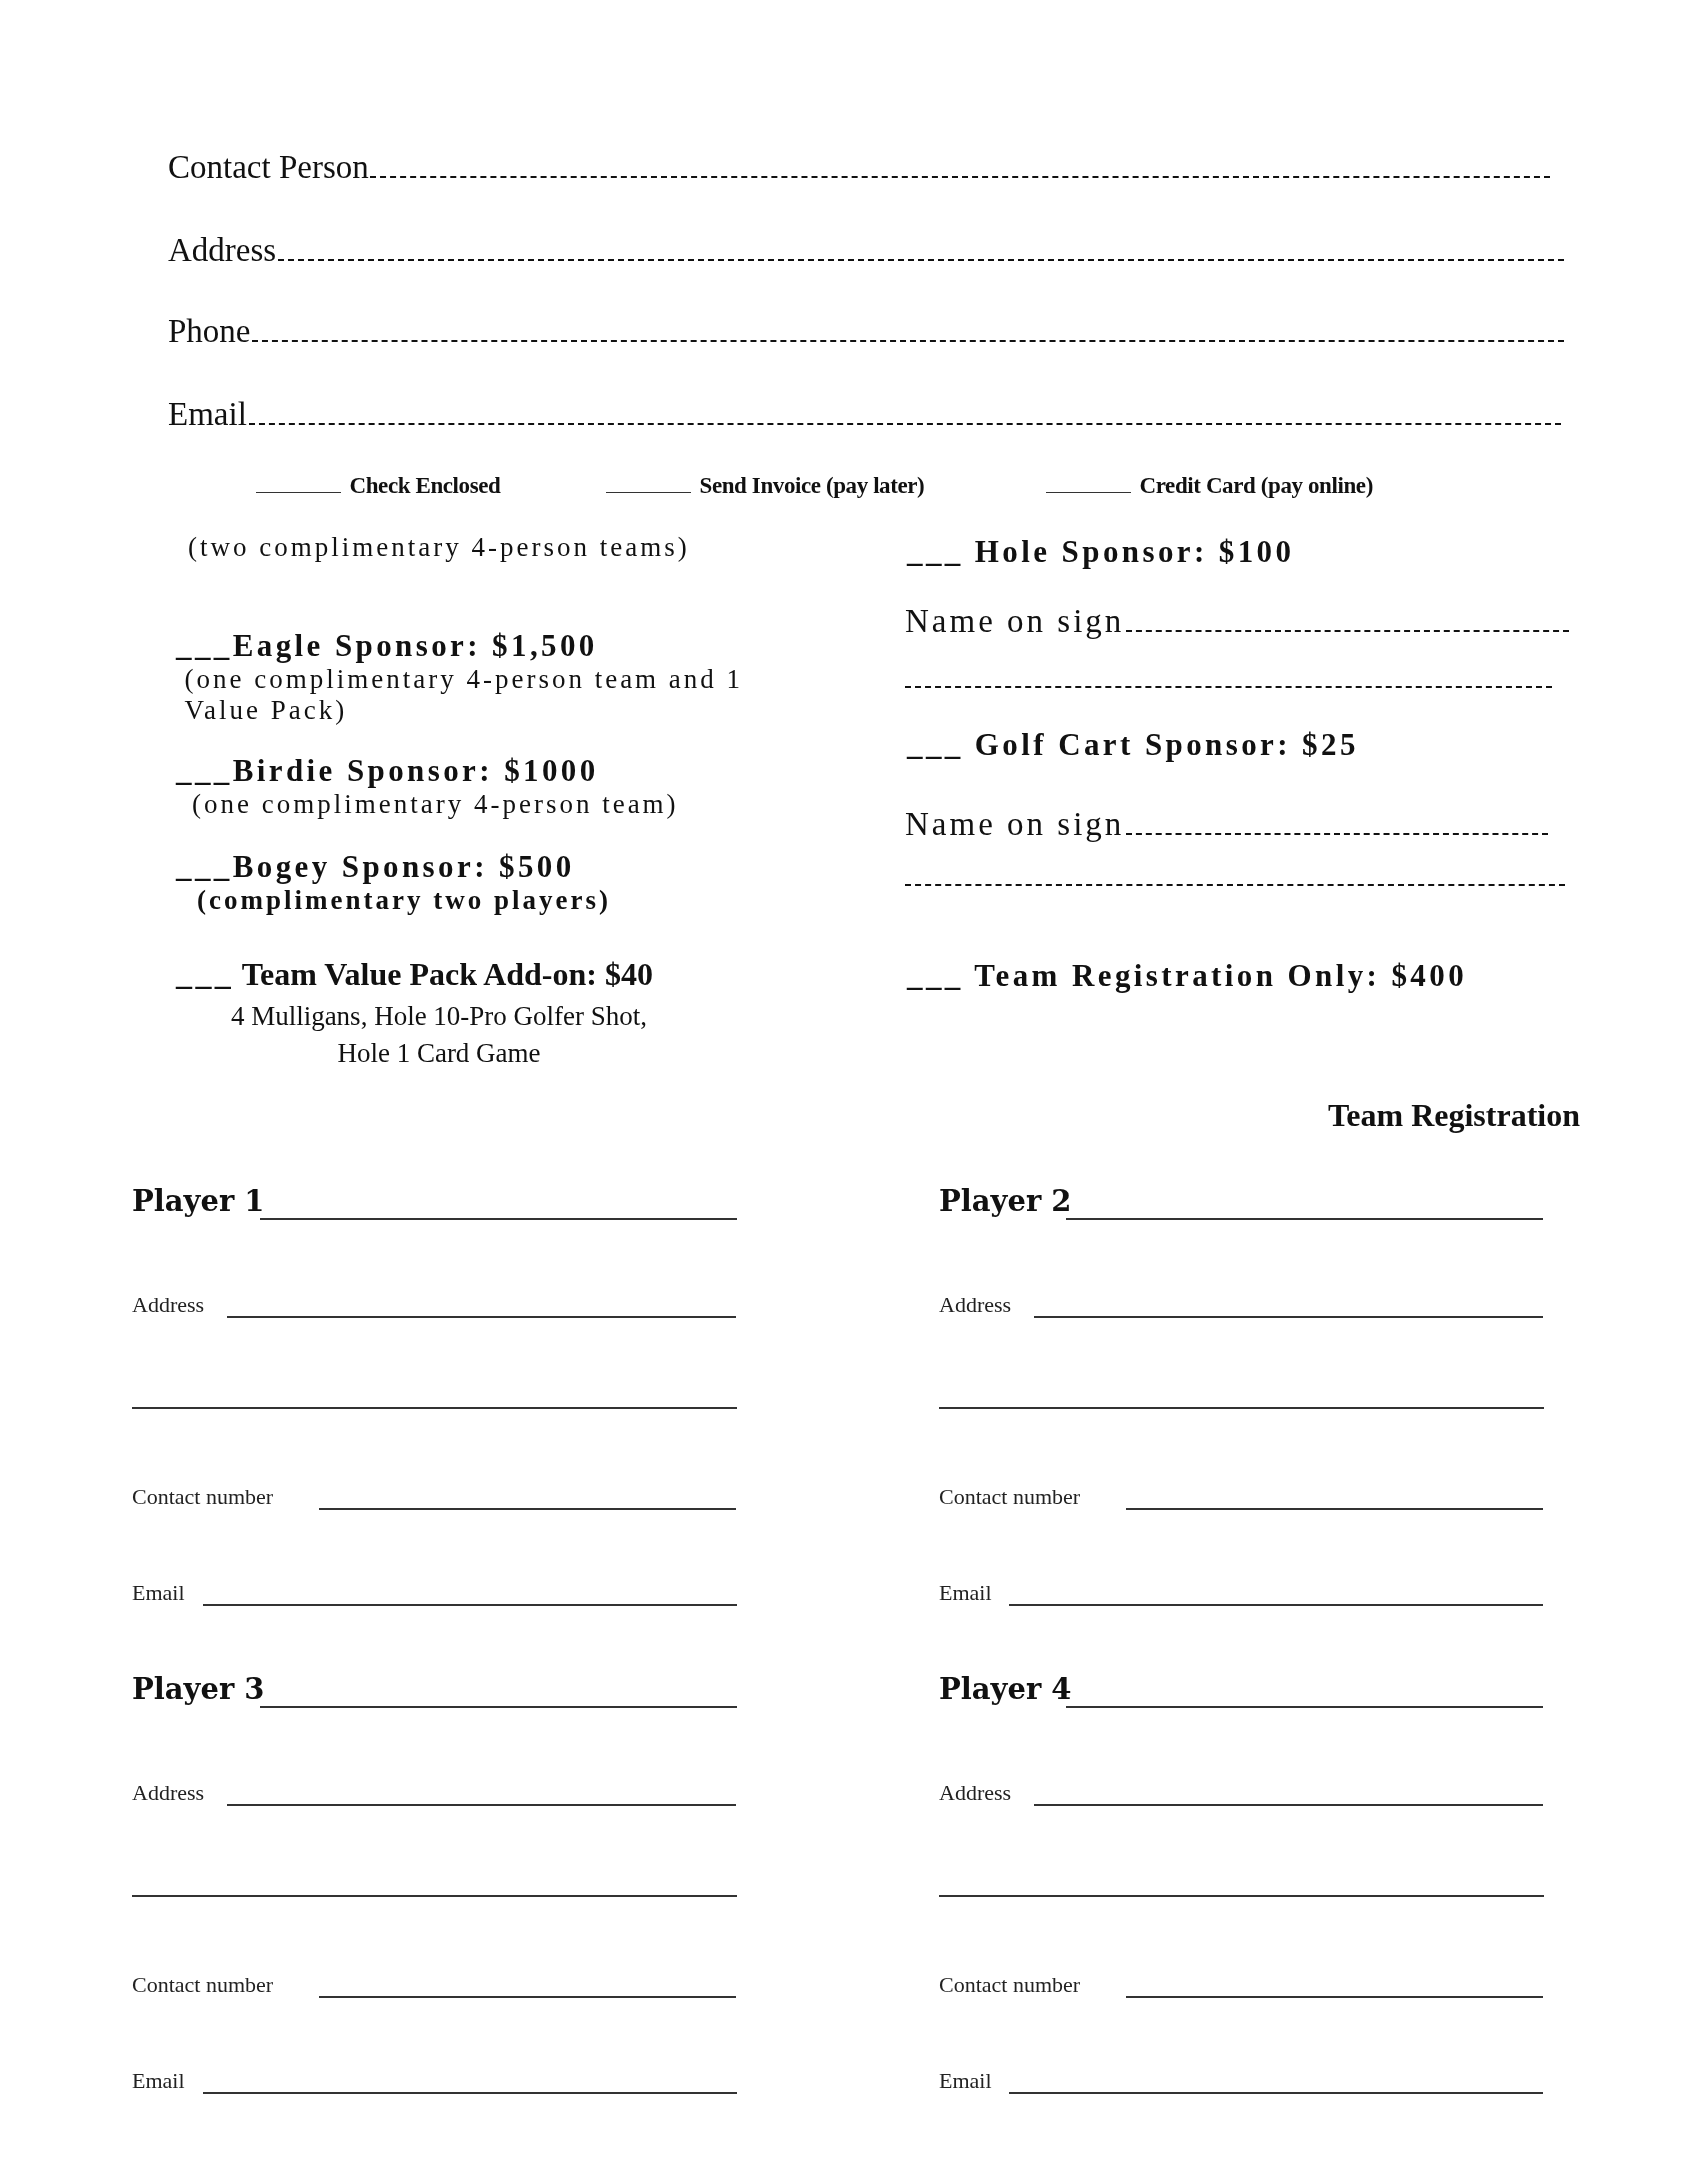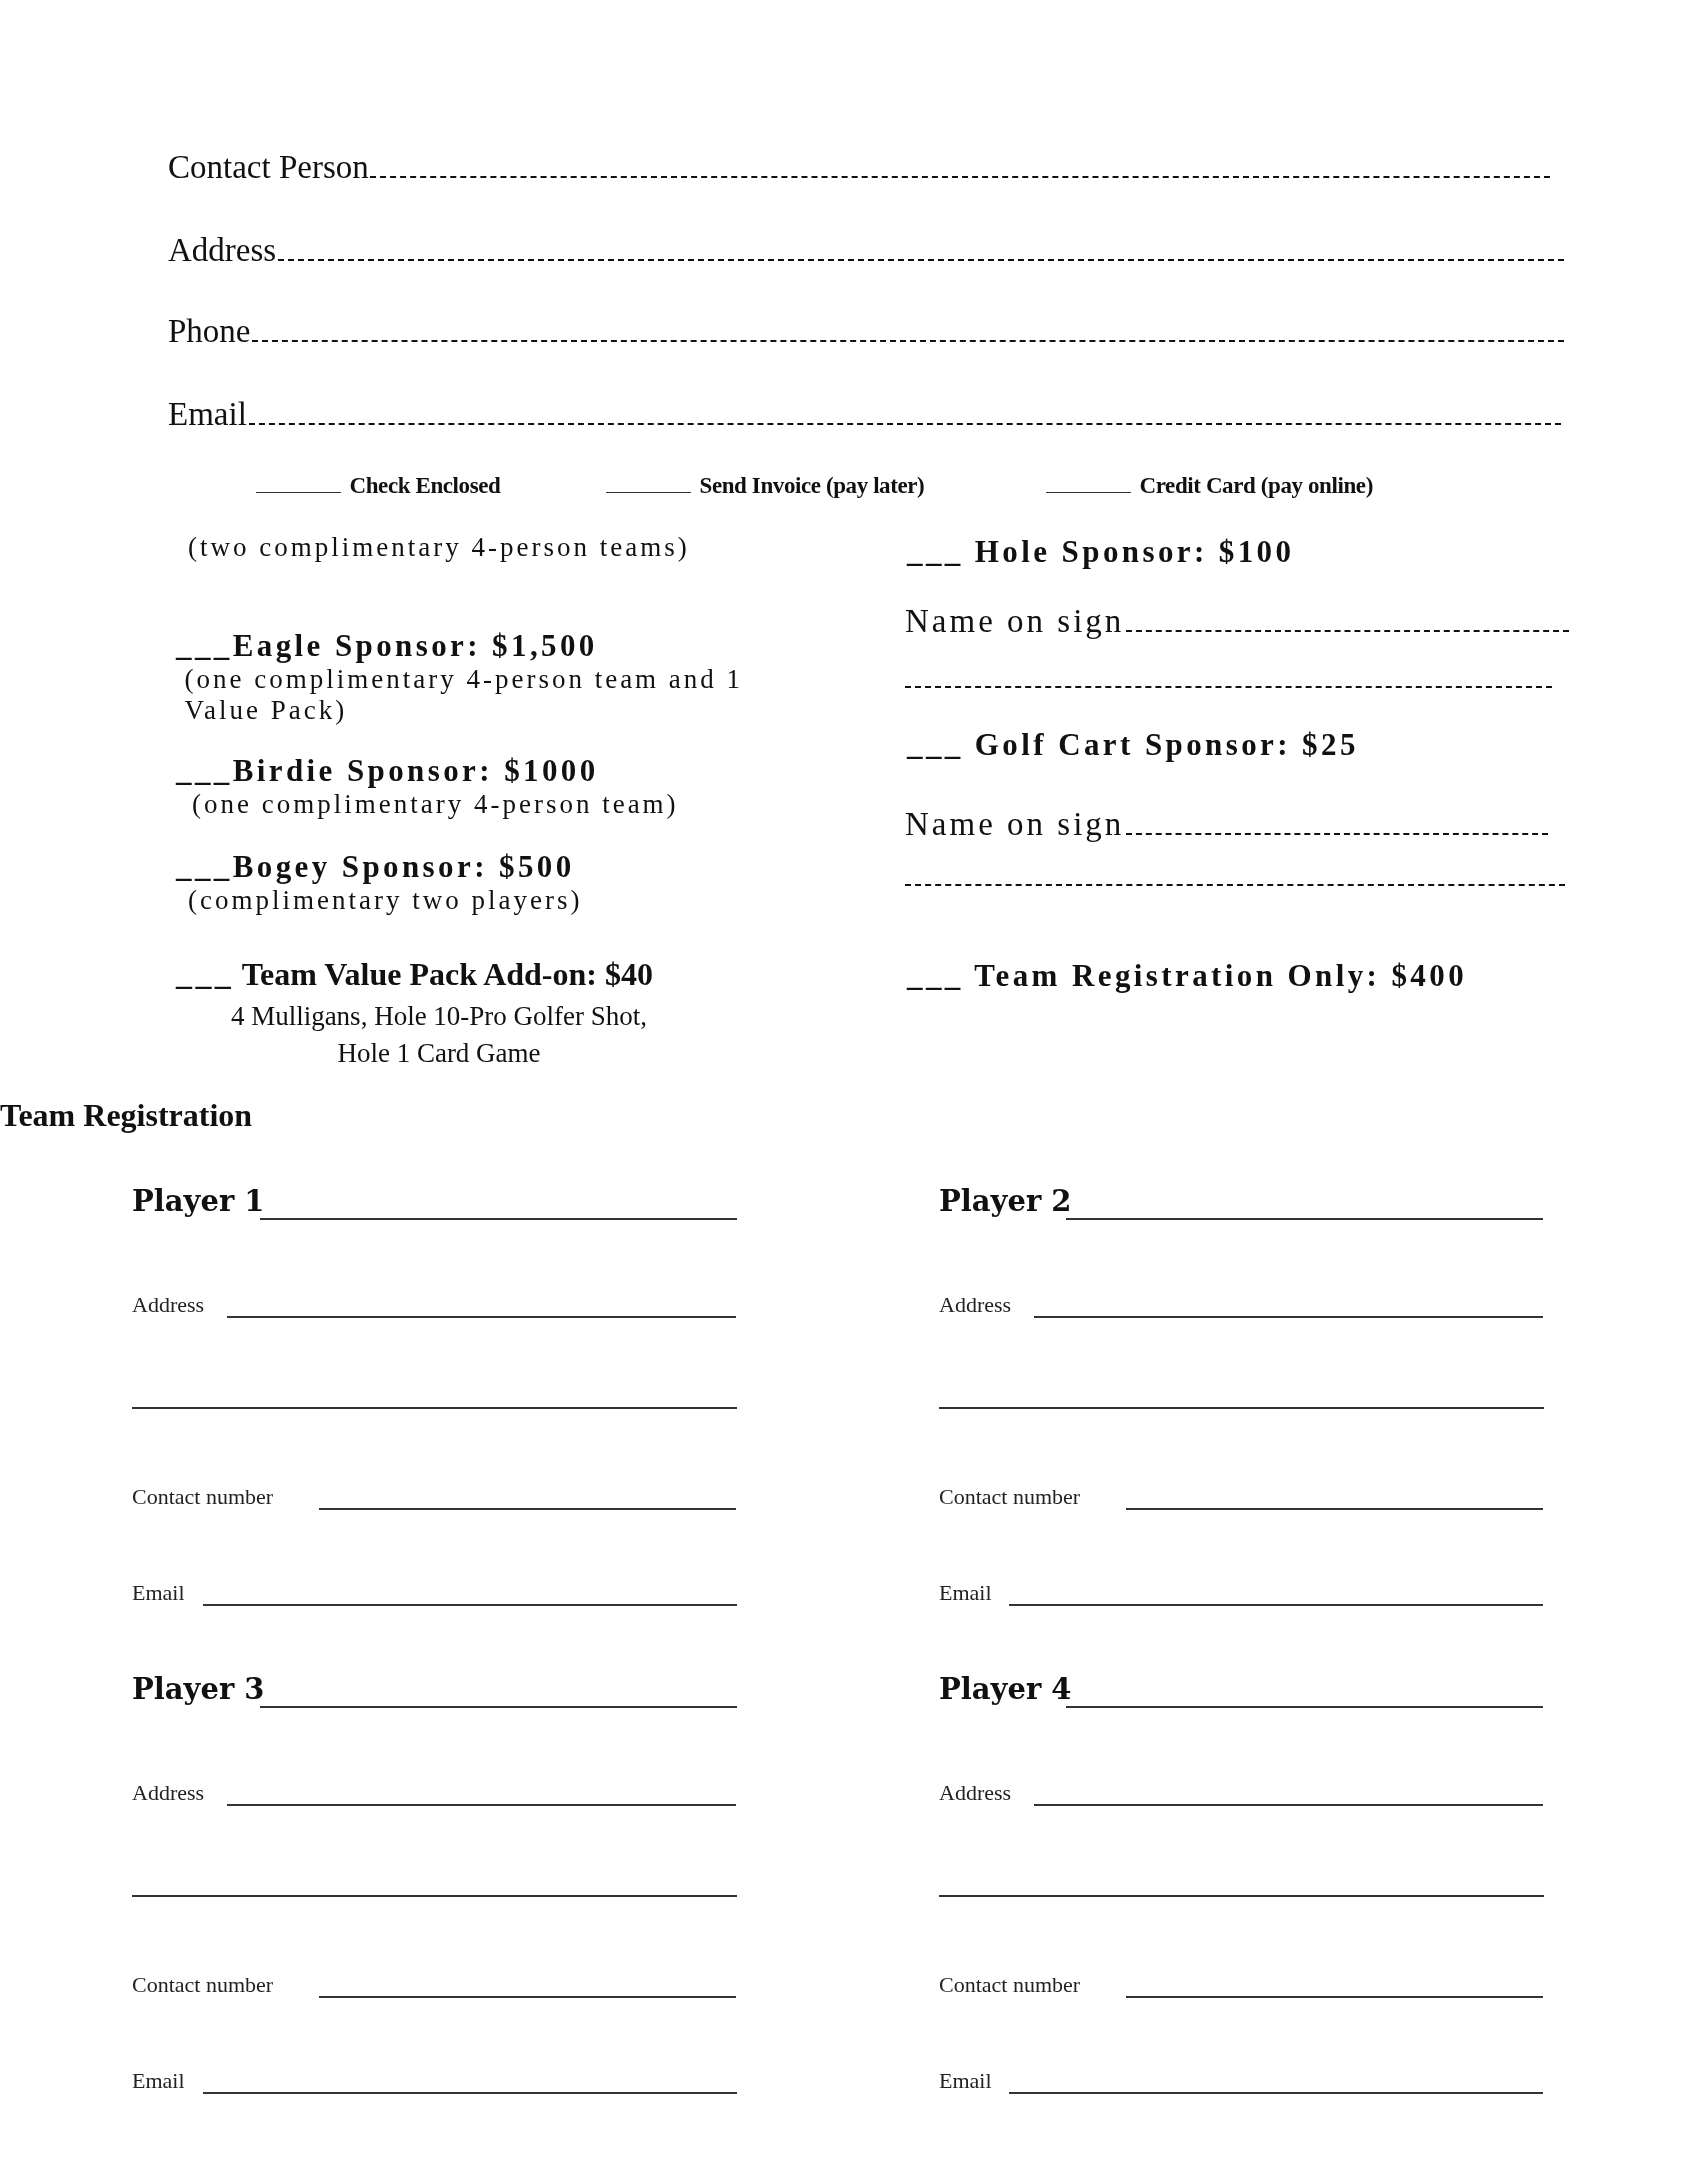--- a/index.html
+++ b/index.html
@@ -53,21 +53,21 @@
   <div class="spon-title"><span class="dash3">___</span><span>Eagle Sponsor:  $1,500</span></div>
   <div class="spon-desc" style="margin-left:8.5px;">(one complimentary 4-person team and 1</div>
   <div class="spon-desc" style="margin-left:8.5px;">Value Pack)</div>
 </div>
 <div class="abs" style="left:176px; top:753px;">
   <div class="spon-title"><span class="dash3">___</span><span>Birdie Sponsor:  $1000</span></div>
   <div class="spon-desc" style="margin-left:16px;font-family:Liberation Serif, serif;">(one complimentary 4-person team)</div>
 </div>
 <div class="abs" style="left:176px; top:849px;">
   <div class="spon-title"><span class="dash3">___</span><span>Bogey Sponsor:  $500</span></div>
-  <div class="spon-desc" style="margin-left:12px;">(complimentary two players)</div>
+  <div class="spon-desc" style="margin-left:21px;font-weight:bold;">(complimentary two players)</div>
 </div>
 
 <div class="abs" style="left:907px; top:534px;">
   <div class="spon-title"><span class="dash3">___</span> <span>Hole Sponsor: $100</span></div>
 </div>
 <div class="abs name-sign" style="left:905px; top:603px;">
   <span>Name on sign</span><span class="ul" style="width:443px;"></span>
 </div>
 <div class="abs" style="left:905px; top:686px; width:647px; border-bottom:2.6px dashed #111;"></div>
 
@@ -83,21 +83,21 @@
   <div class="value-title"><span class="dash3">___</span> <span>Team Value Pack Add-on: $40</span></div>
 </div>
 <div class="abs value-desc" style="left:196px; top:998px; width:486px;">
   <div>4 Mulligans, Hole 10-Pro Golfer Shot,</div>
   <div>Hole 1 Card Game</div>
 </div>
 <div class="abs" style="left:907px; top:958px;">
   <div class="spon-title"><span class="dash3">___</span> <span>Team Registration Only: $400</span></div>
 </div>
 
-<div class="abs section-title" style="left:0; width:1580px; text-align:left; top:1097px;">Team Registration</div>
+<div class="abs section-title" style="left:0; width:1580px; text-align:right; top:1097px;">Team Registration</div>
 
 <div id="players">
       <div class="abs player-label" style="left:132px; top:1184px;">Player 1</div>
       <div class="line" style="left:260px; width:477px; top:1218px;"></div>
       <div class="abs field-label" style="left:132px; top:1292px;">Address</div>
       <div class="line" style="left:227px; width:509px; top:1316px;"></div>
       <div class="line" style="left:132px; width:605px; top:1407px;"></div>
       <div class="abs field-label" style="left:132px; top:1484px;">Contact number</div>
       <div class="line" style="left:319px; width:417px; top:1508px;"></div>
       <div class="abs field-label" style="left:132px; top:1580px;">Email</div>

